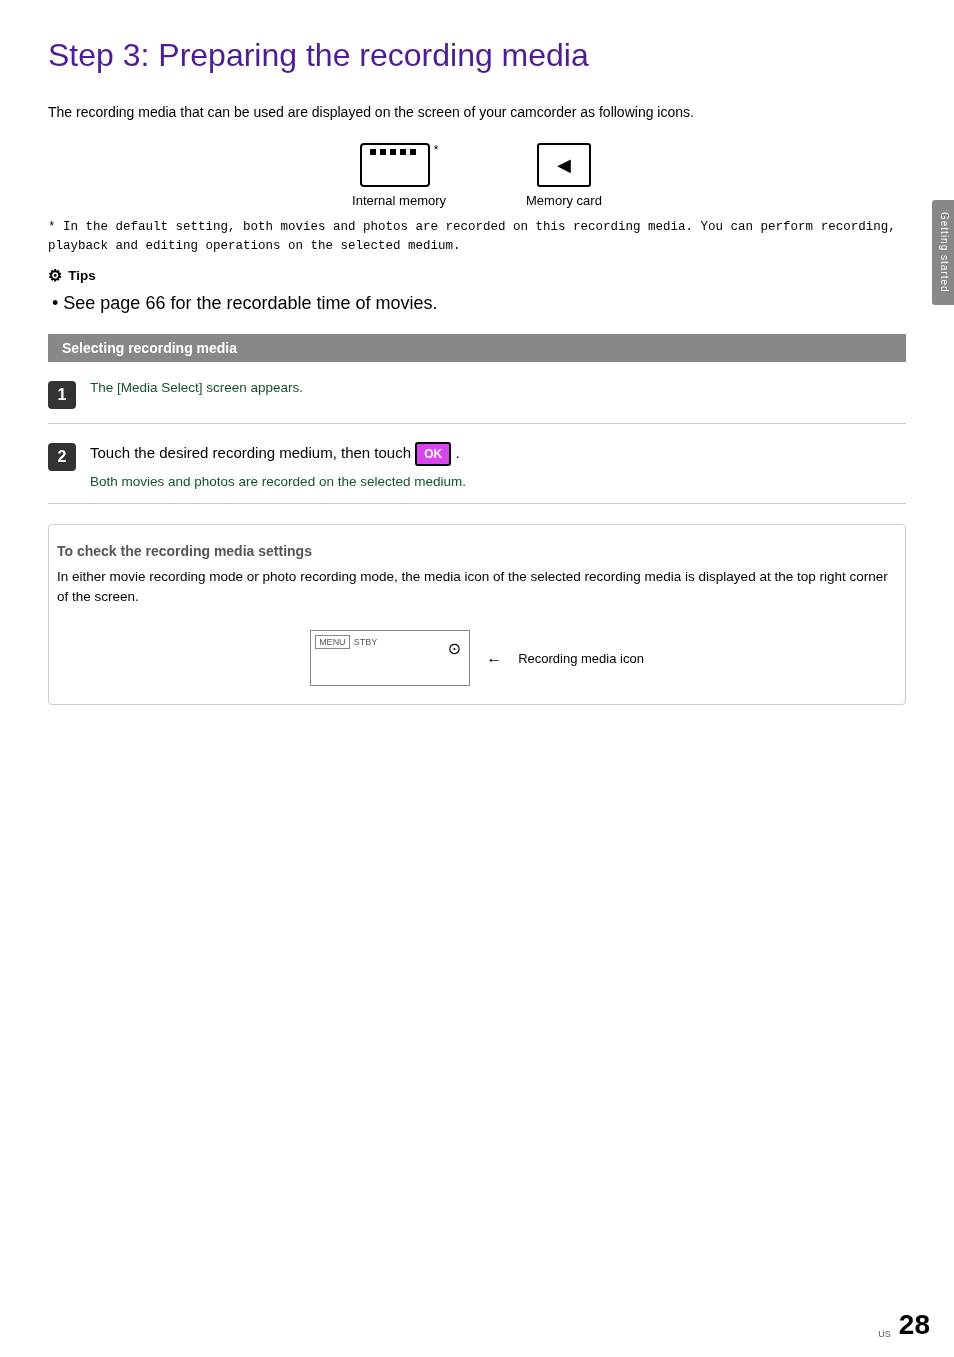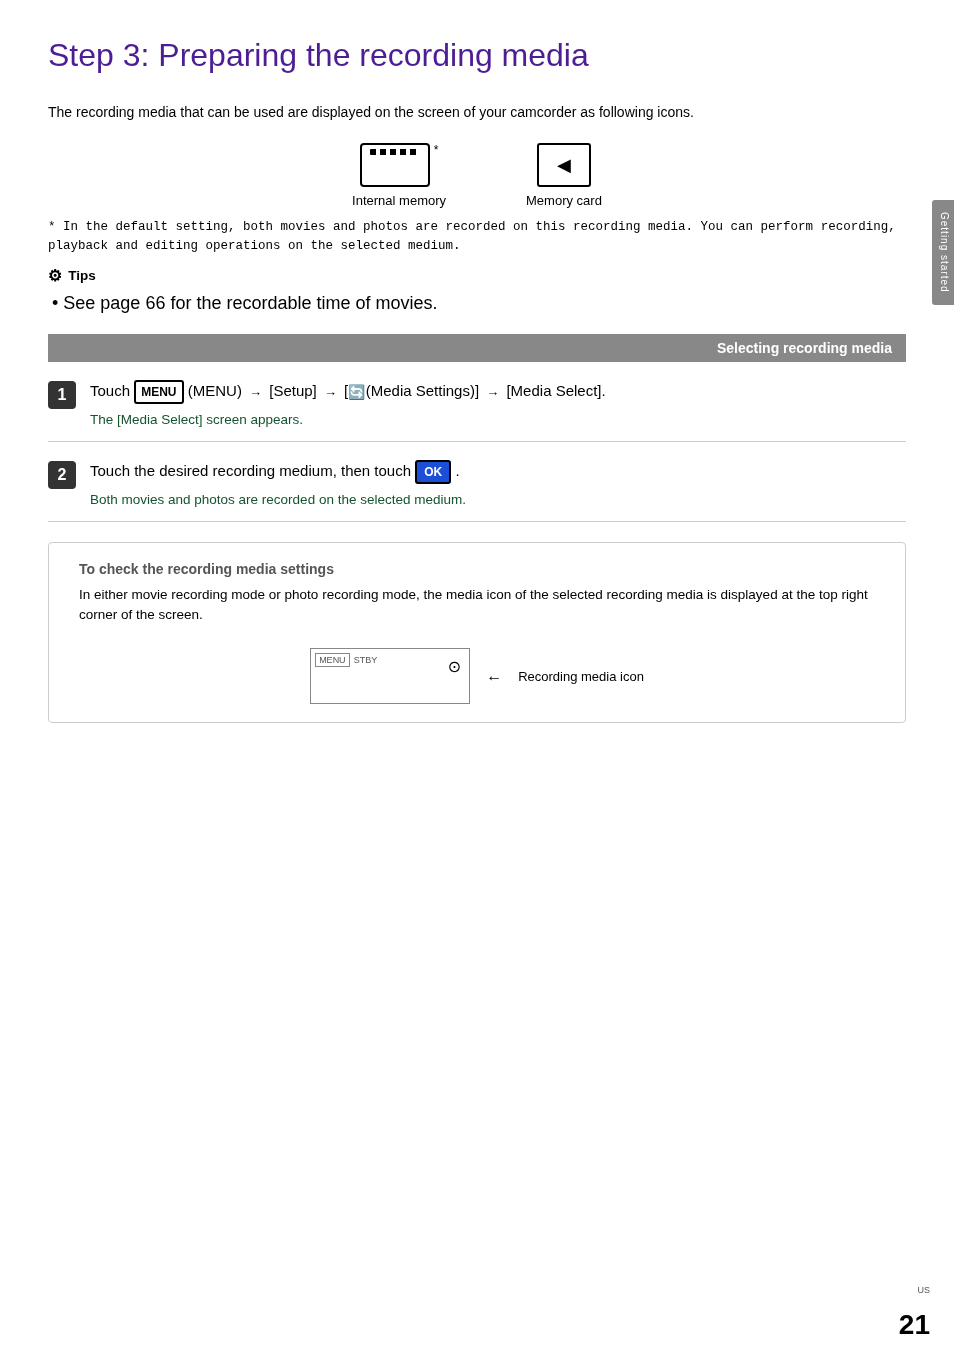--- a/index.html
+++ b/index.html
@@ -130,21 +130,20 @@
 
     
     .section-header {
       background: #888;
       color: #fff;
       padding: 6px 14px;
       font-size: 14px;
       font-weight: bold;
       margin-bottom: 0;
       border-radius: 0;
-      text-align: right;
     }
 
     
     .step-block {
       border-bottom: 1px solid #ccc;
       padding: 18px 0 14px 0;
     }
 
     .step-row {
       display: flex;
@@ -199,36 +198,36 @@
     }
 
     .ok-button {
       display: inline-flex;
       align-items: center;
       border: 2px solid #000;
       border-radius: 3px;
       padding: 1px 7px;
       font-size: 12px;
       font-weight: bold;
-      background: #1d4ed8;
+      background: #d946ef;
       color: #fff;
       vertical-align: middle;
     }
 
     .arrow-symbol {
       font-size: 13px;
       margin: 0 3px;
       vertical-align: middle;
     }
 
     
     .info-box {
       border: 1px solid #ccc;
       border-radius: 4px;
-      padding: 18px 30px;
+      padding: 18px 8px;
       margin-top: 20px;
     }
 
     .info-box-title {
       font-size: 14px;
       font-weight: bold;
       color: #555;
       margin-bottom: 8px;
     }
 
@@ -300,23 +299,23 @@
       letter-spacing: 1px;
       border-radius: 3px 0 0 3px;
     }
 
     
     .page-number-area {
       position: absolute;
       bottom: 18px;
       right: 24px;
       display: flex;
-      flex-direction: column;
+      flex-direction: row;
       align-items: flex-end;
-      gap: 16px;
+      gap: 8px;
     }
     .page-number-us {
       font-size: 9px;
       color: #555;
     }
     .page-number {
       font-size: 28px;
       font-weight: bold;
       line-height: 1;
     }
@@ -353,33 +352,20 @@
     <li>See page 66 for the recordable time of movies.</li>
   </ul>
 </div>
 
 <div class="section-header">Selecting recording media</div>
 
 <div class="step-block">
   <div class="step-row">
     <div class="step-number">1</div>
     <div class="step-content">
-      <div class="step-instruction">
-        <span>Touch</span>
-        <span> </span>
-        <span class="menu-button">MENU</span>
-        <span>(MENU)</span>
-        <span class="arrow-symbol">→</span>
-        <span>[Setup]</span>
-        <span class="arrow-symbol">→</span>
-        
-        <span>[<span style="font-size:14px;vertical-align:middle;">🔄</span>(Media Settings)]</span>
-        <span class="arrow-symbol">→</span>
-        <span>[Media Select].</span>
-      </div>
       <div class="step-note">The [Media Select] screen appears.</div>
     </div>
   </div>
 </div>
 
 <div class="step-block">
   <div class="step-row">
     <div class="step-number">2</div>
     <div class="step-content">
       <div class="step-instruction">
@@ -404,14 +390,14 @@
     </div>
     <span class="icon-arrow">←</span>
     <span class="recording-media-icon-label">Recording media icon</span>
   </div>
 </div>
 
 <div class="side-tab">Getting started</div>
 
 <div class="page-number-area">
   <span class="page-number-us">US</span>
-  <span class="page-number">21</span>
+  <span class="page-number">28</span>
 </div>
 
 </body></html>

